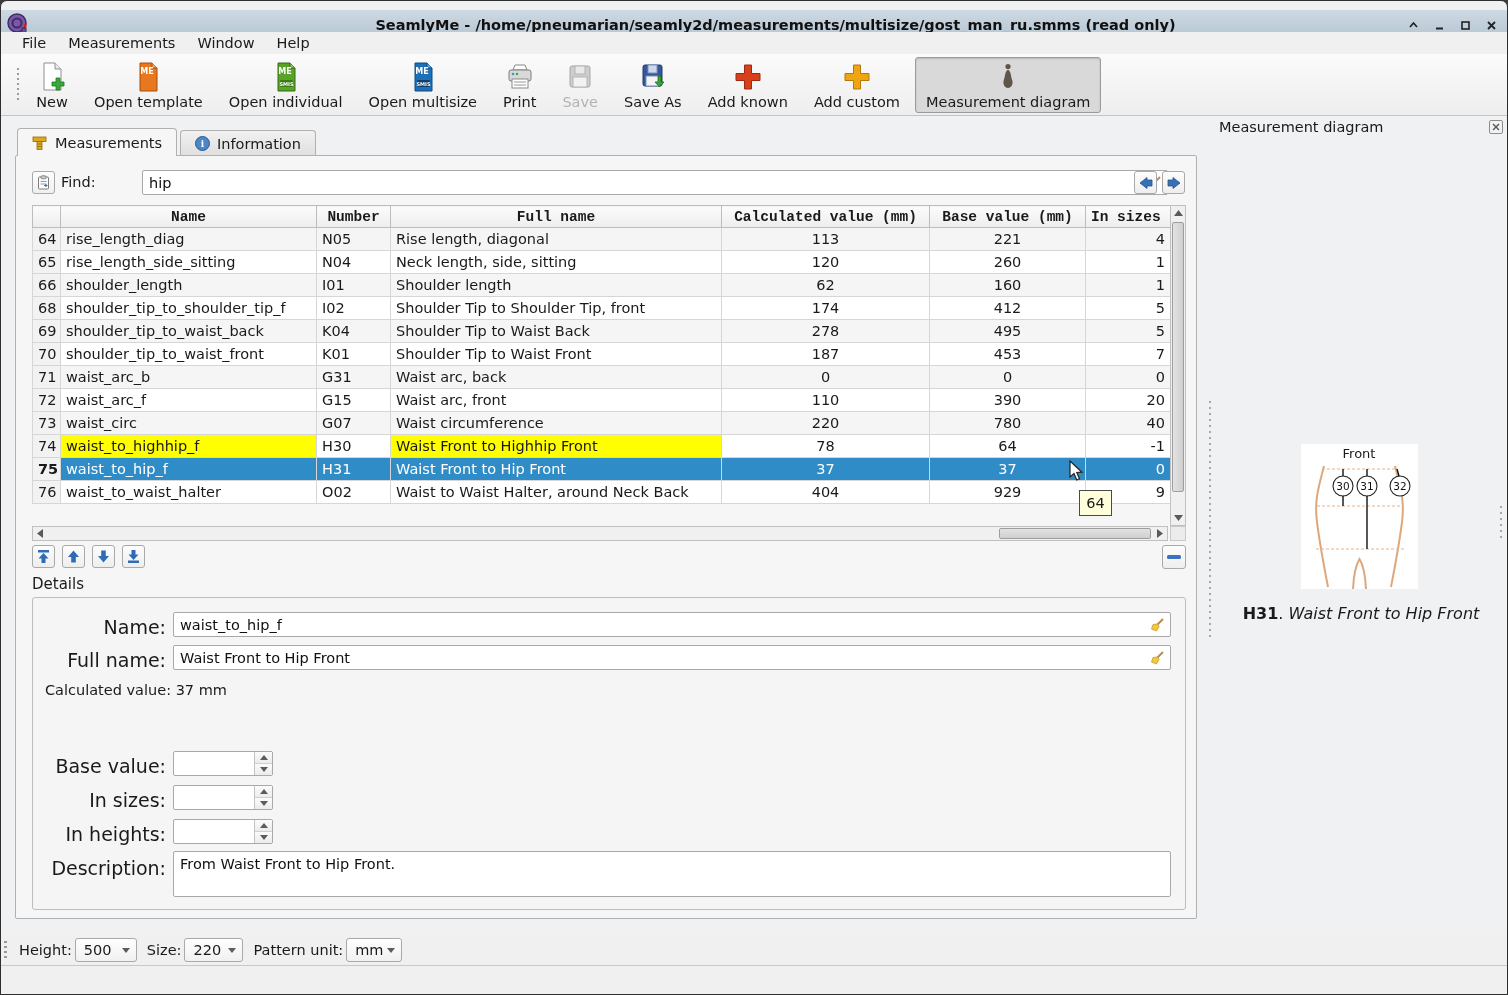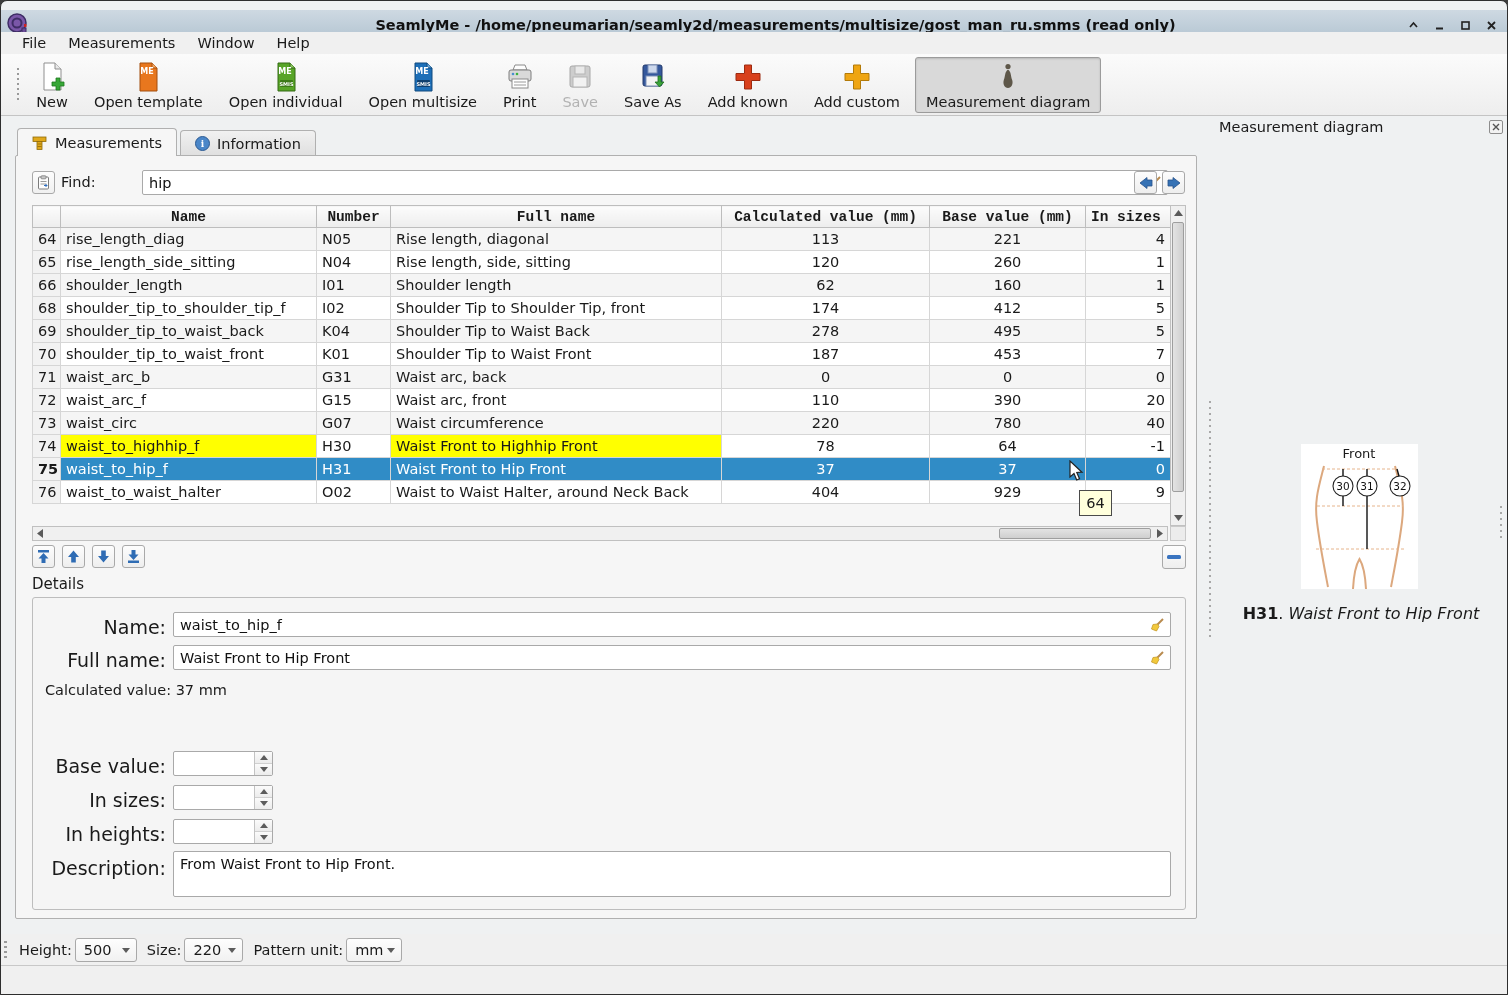--- a/index.html
+++ b/index.html
@@ -395,21 +395,21 @@
               <td class="col-number">N05</td>
               <td class="col-full">Rise length, diagonal</td>
               <td class="col-calc">113</td>
               <td class="col-base">221</td>
               <td class="col-insizes">4</td>
             </tr>
             <tr>
               <td class="row-num">65</td>
               <td class="col-name">rise_length_side_sitting</td>
               <td class="col-number">N04</td>
-              <td class="col-full">Rise length, side, sitting</td>
+              <td class="col-full">Neck length, side, sitting</td>
               <td class="col-calc">120</td>
               <td class="col-base">260</td>
               <td class="col-insizes">1</td>
             </tr>
             <tr>
               <td class="row-num">66</td>
               <td class="col-name">shoulder_length</td>
               <td class="col-number">I01</td>
               <td class="col-full">Shoulder length</td>
               <td class="col-calc">62</td>

